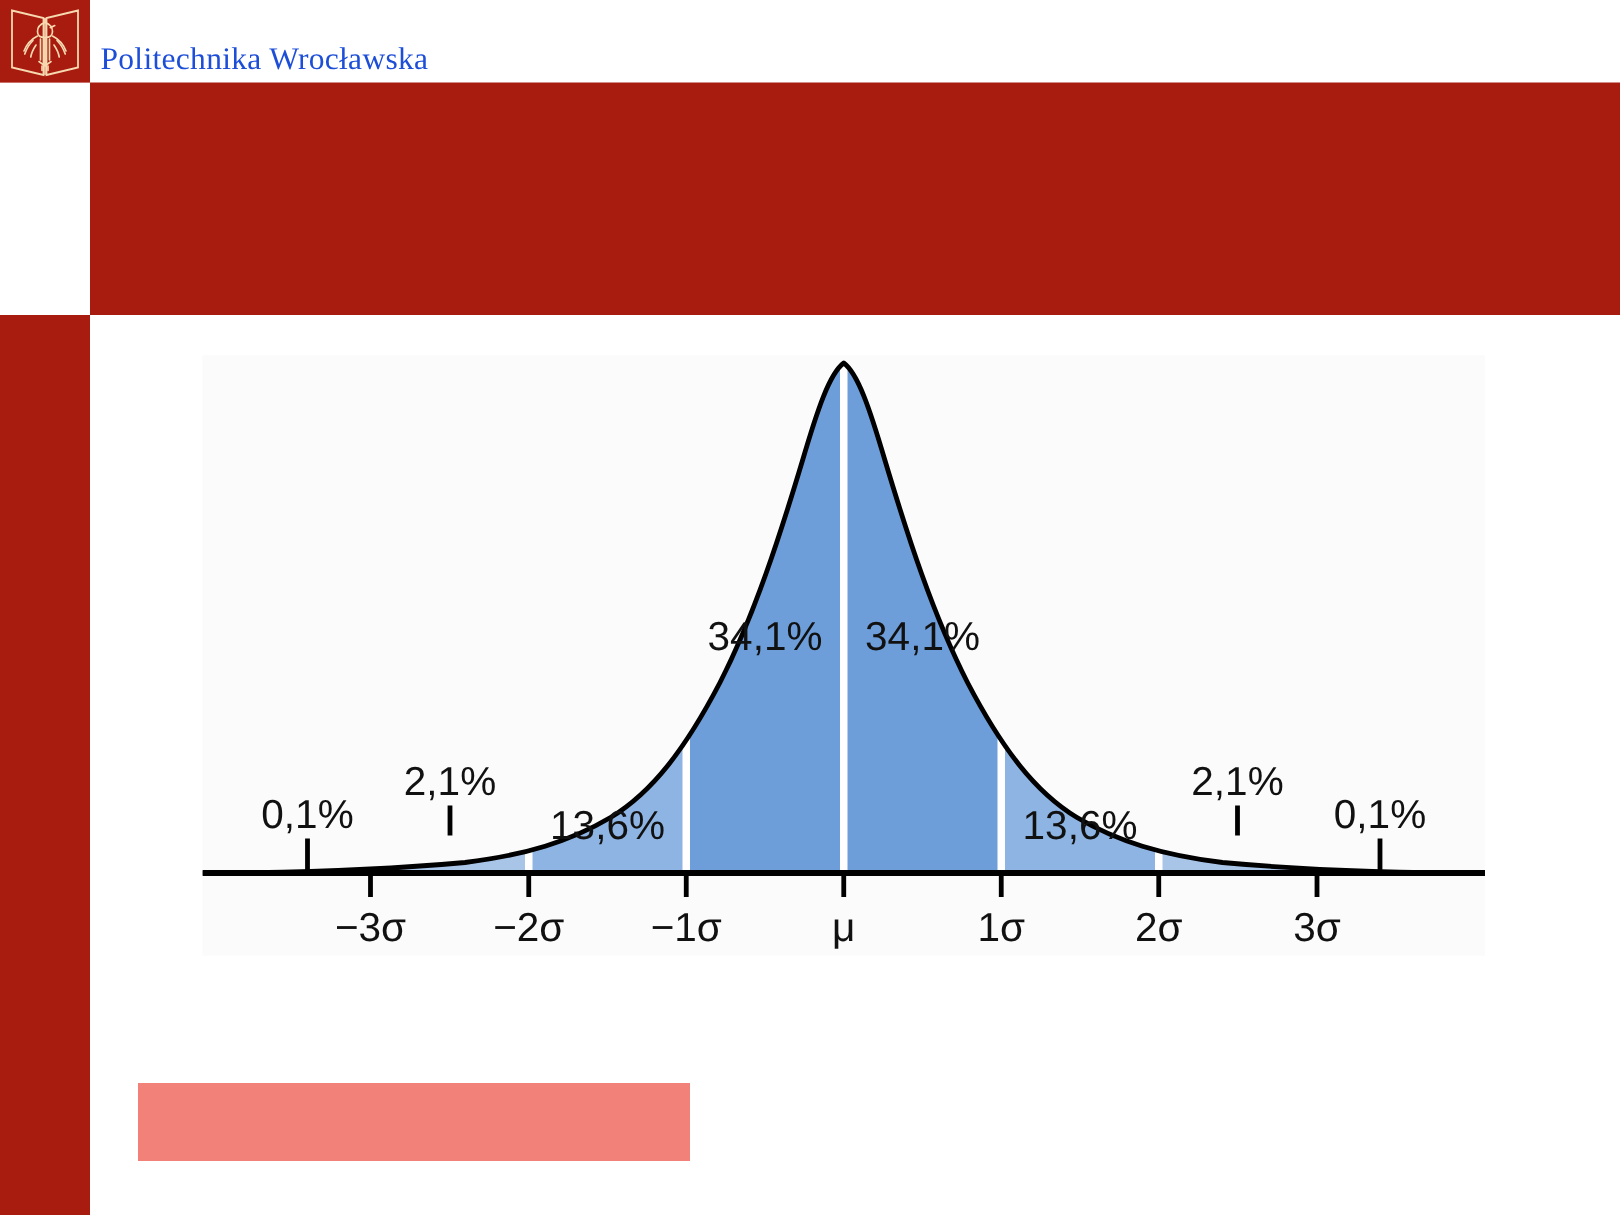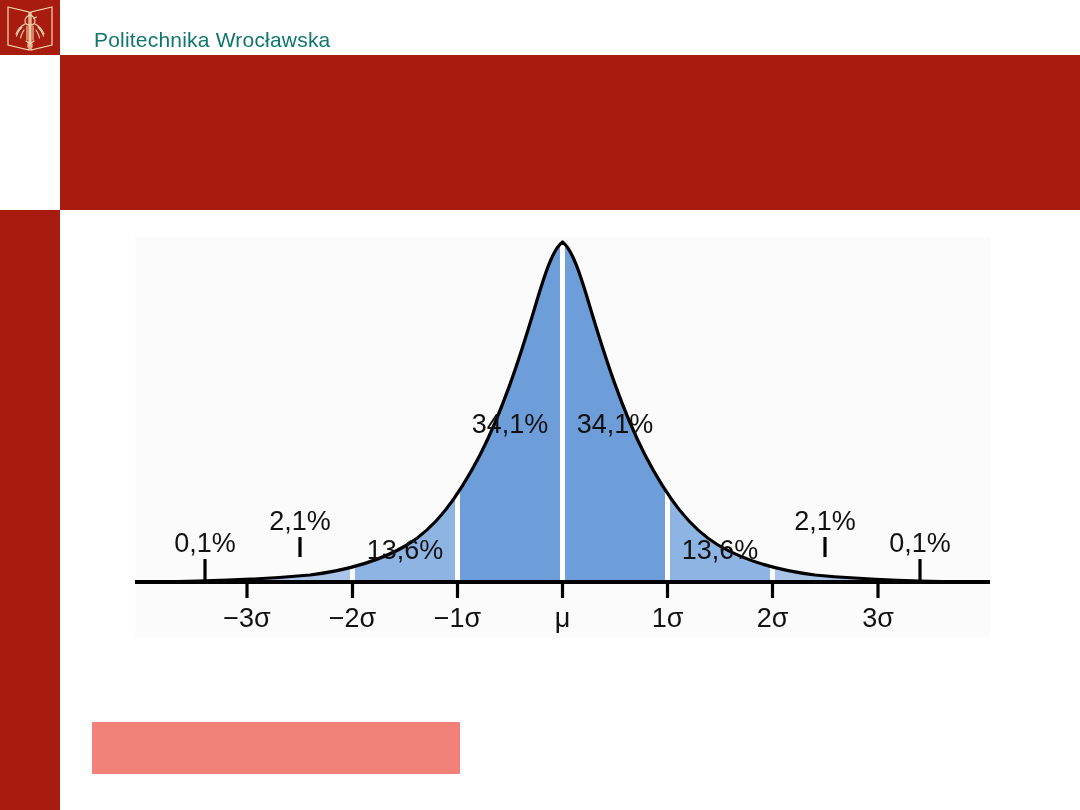--- a/index.html
+++ b/index.html
@@ -15,25 +15,24 @@
   
   .logo-block{
     position:absolute;left:0;top:0;width:60px;height:55px;
     background:#a81c10;
     overflow:hidden;
   }
   .logo-block svg{position:absolute;left:0;top:0;}
   .brand-title{
     position:absolute;left:67px;top:29px;
     font-size:21px;line-height:1;
-    color:#0f766e;
+    color:#1d4ed8;
     letter-spacing:0.2px;
     white-space:nowrap;
-    font-family:Liberation Sans, sans-serif;
-    margin-left:27px;
+    font-family:Liberation Serif, serif;
   }
   .header-band{
     position:absolute;left:60px;top:55px;width:1020px;height:155px;
     background:#a81c10;
   }
   .header-title{
     position:absolute;left:36px;top:40px;right:20px;
     color:#ffffff;font-size:30px;line-height:1.25;
     white-space:pre-wrap;
   }

